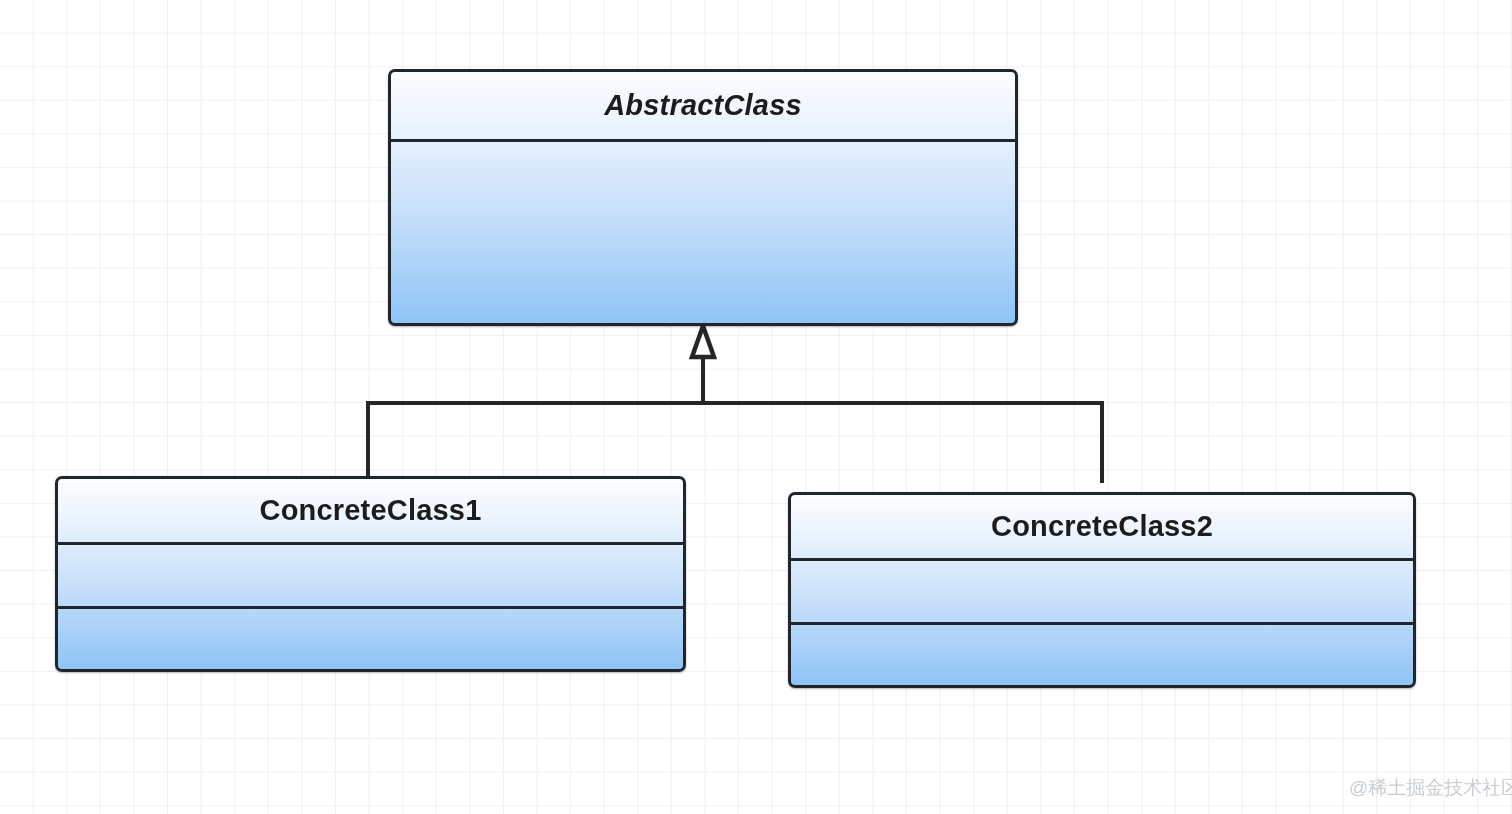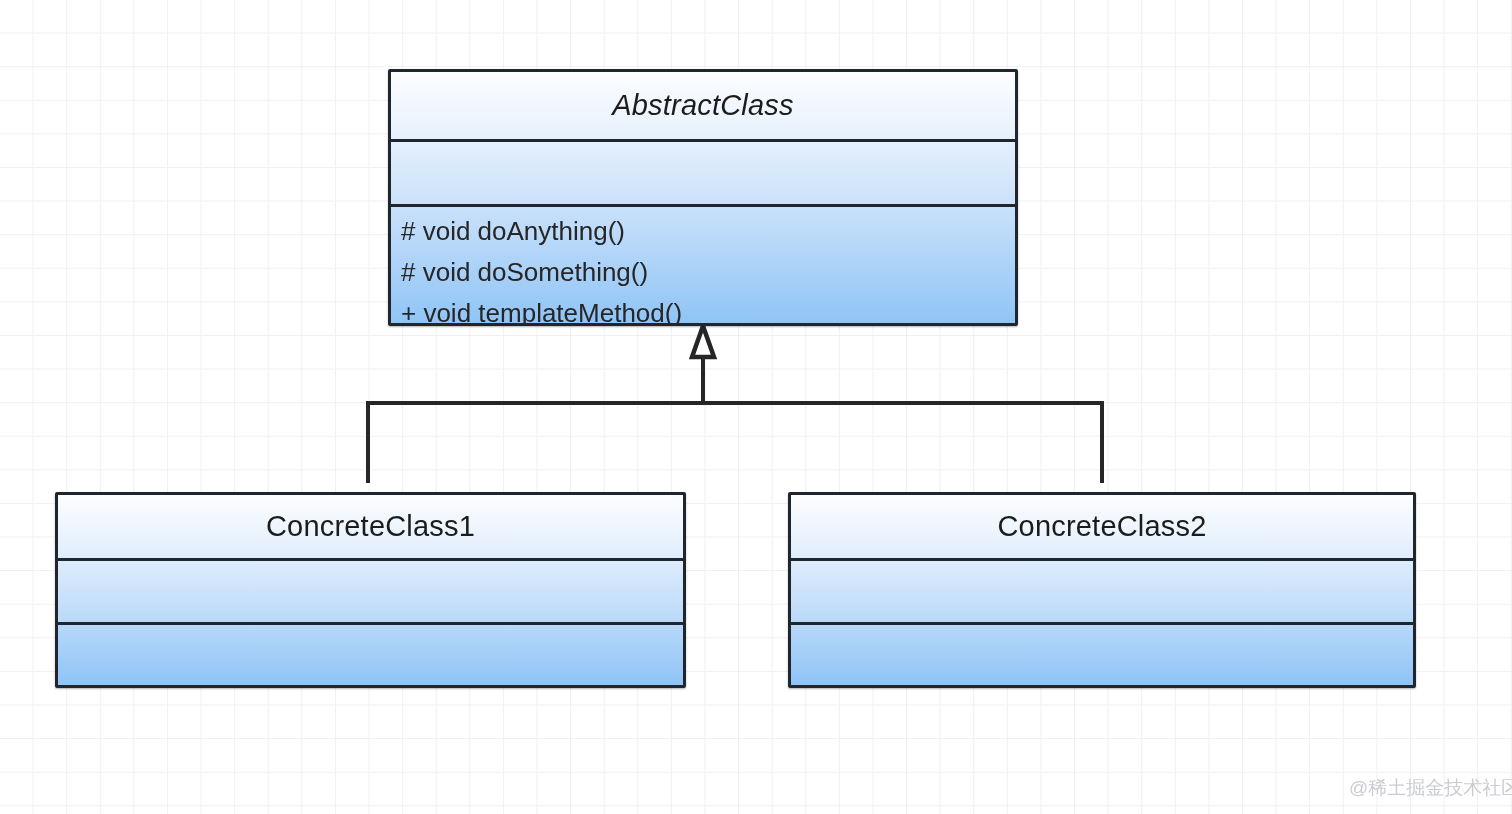--- a/index.html
+++ b/index.html
@@ -19,25 +19,26 @@
     background-position: -1px -1px;
     overflow: hidden;
     font-family: "Liberation Sans", sans-serif;
   }
 
   
   .uml-class {
     position: absolute;
     box-sizing: border-box;
     border: 3px solid #1f262e;
-    border-radius: 2px;
+    border-radius: 7px;
     background-image: linear-gradient(to bottom, #fcfdff 0%, #eaf3fd 22%, #c8e0fa 55%, #8fc4f6 100%);
     box-shadow: 0 1px 2px rgba(0,0,0,0.30);
     overflow: hidden;
     z-index: 3;
+    font-weight: bold;
   }
   .compartment {
     box-sizing: border-box;
     position: relative;
   }
   .compartment + .compartment {
     border-top: 3px solid #1f262e;
   }
   .class-title {
     display: flex;
@@ -102,28 +103,23 @@
 
   <div class="edge edge-v" style="left:1100px; top:401px; height:82px;"></div>
 
   <svg class="arrow-head" style="left:681px; top:322px;" width="44" height="40" viewBox="0 0 44 40">
     <polygon points="22,4 33,35 11,35" fill="#ffffff" stroke="#262626" stroke-width="4.5" stroke-linejoin="miter"></polygon>
   </svg>
 
   <div class="uml-class" style="left:388px; top:69px; width:630px; height:257px;">
     <div class="compartment class-title abstract" style="height:67px;">AbstractClass</div>
     <div class="compartment empty-compartment" style="height:65px;"></div>
-    <div class="compartment members" style="height:125px;">
-      <div class="member-line"># void doAnything()</div>
-      <div class="member-line"># void doSomething()</div>
-      <div class="member-line">+ void templateMethod()</div>
-    </div>
   </div>
 
-  <div class="uml-class" style="left:55px; top:492px; width:631px; height:196px;">
+  <div class="uml-class" style="left:55px; top:476px; width:631px; height:196px;">
     <div class="compartment class-title concrete" style="height:63px;">ConcreteClass1</div>
     <div class="compartment empty-compartment" style="height:64px;"></div>
     <div class="compartment empty-compartment" style="height:63px;"></div>
   </div>
 
   <div class="uml-class" style="left:788px; top:492px; width:628px; height:196px;">
     <div class="compartment class-title concrete" style="height:63px;">ConcreteClass2</div>
     <div class="compartment empty-compartment" style="height:64px;"></div>
     <div class="compartment empty-compartment" style="height:63px;"></div>
   </div>

